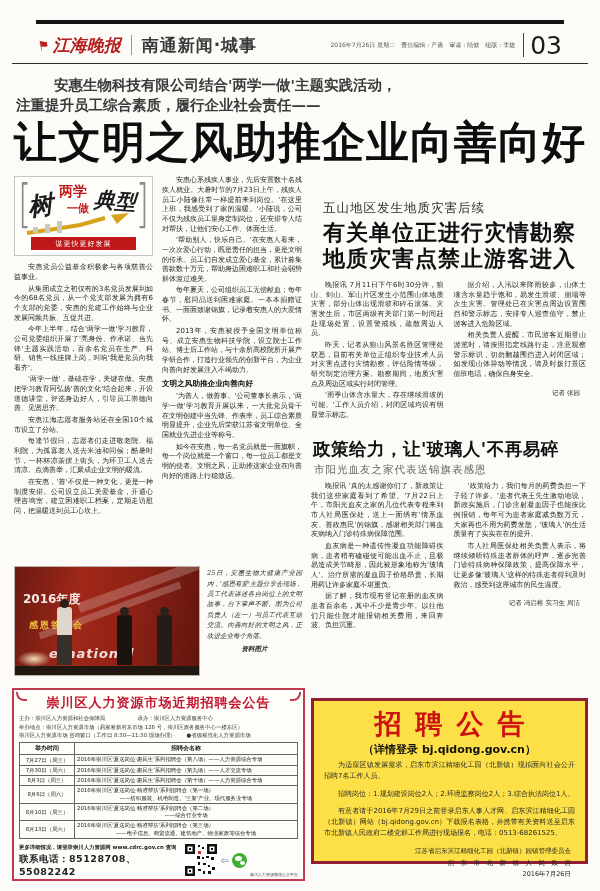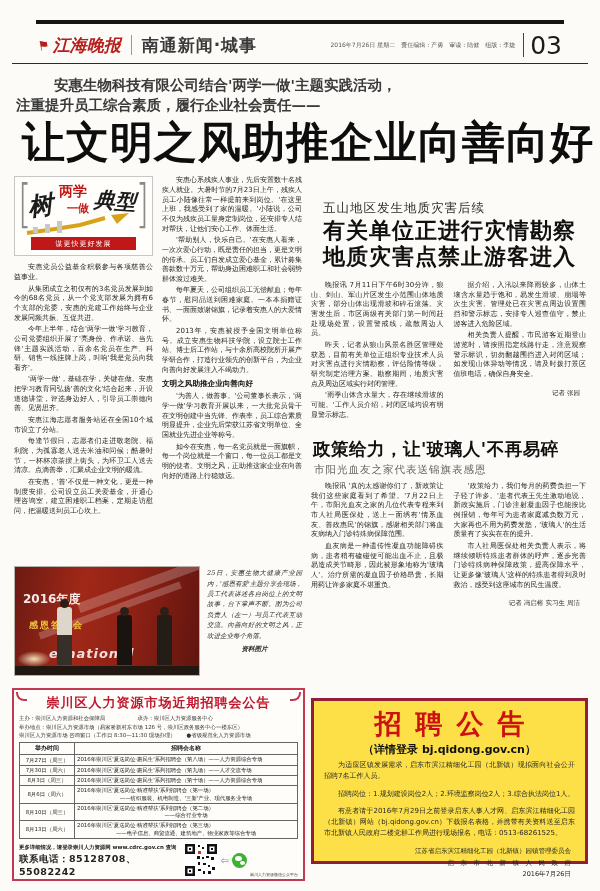--- a/index.html
+++ b/index.html
@@ -13,21 +13,21 @@
   .mast-div{width:1px;height:20px;background:#999;margin:0 10px;}
   .section{font-size:17px;font-weight:bold;color:#3a3a3a;letter-spacing:1px;white-space:nowrap;}
   .spacer{flex:1;}
   .dateline{font-size:6px;color:#555;margin-right:8px;white-space:nowrap;}
   .pbar{width:1px;height:24px;background:#444;margin-right:6px;}
   .pagenum{font-size:25px;color:#1c1c1c;font-weight:500;line-height:1;}
   .hairline{border-top:1px solid #2c2c2c;margin:2px 12px 0;}
   
   .deck{margin:12px 16px 0;font-size:14.5px;color:#3a3a3a;line-height:1.35;font-weight:bold;}
   .deck .l1{padding-left:38px;}
-  .headline{margin:5px 22px 0;font-size:43px;font-weight:bold;color:#0d0d0d;letter-spacing:1px;white-space:nowrap;line-height:1.05;}
+  .headline{margin:5px 14px 0;font-size:43px;font-weight:bold;color:#0d0d0d;letter-spacing:1px;white-space:nowrap;line-height:1.05;}
   
   .main{display:flex;margin:11px 14px 0;gap:9px;}
   .lzone{width:288px;}
   .lcols{display:flex;gap:9px;height:384px;overflow:hidden;}
   .lcol1{width:139px;}
   .lcol2{width:140px;}
   .para{font-size:7px;line-height:1.38;text-align:justify;text-indent:14px;margin:0 0 2px;color:#262626;}
   .subhead2{font-size:7.6px;font-weight:bold;margin:4px 0 3px;color:#111;}
   
   .badge{height:78px;border:1px solid #c6c6c6;background:#fffefb;position:relative;margin-bottom:7px;overflow:hidden;}
@@ -56,21 +56,21 @@
   .fig2{left:102px;}
   .fig3{left:142px;background:#241c16;}
   .stage{position:absolute;left:0;right:0;bottom:0;height:9px;background:#221812;}
   .glare{position:absolute;left:2px;bottom:8px;width:34px;height:16px;background:radial-gradient(closest-side,rgba(255,240,200,.9),transparent);}
   .caption{flex:1;font-size:6.5px;font-style:italic;line-height:1.6;text-align:justify;color:#2e2e2e;
            font-family:"DejaVu Serif","Liberation Serif",serif;padding-top:2px;}
   .cap-credit{text-align:center;margin-top:3px;font-weight:bold;}
   
   .rzone{width:283px;}
   .kicker{font-size:12.5px;color:#2e2e2e;margin:24px 0 3px 12px;letter-spacing:1px;}
-  .rh1{font-size:22px;font-weight:bold;font-family:Liberation Mono, monospace;line-height:1.18;margin-left:12px;color:#101010;letter-spacing:1px;}
+  .rh1{font-size:22px;font-weight:bold;font-family:Liberation Serif, serif;line-height:1.18;margin-left:12px;color:#101010;letter-spacing:1px;}
   .rbody{display:flex;gap:10px;margin-top:9px;height:140px;overflow:hidden;}
   .rcol{flex:1;}
   .credit{text-align:right;font-size:6.5px;color:#2e2e2e;margin-top:9px;padding-right:6px;}
   .bh1{font-size:17.5px;font-weight:bold;margin:16px 0 2px 2px;color:#101010;letter-spacing:.5px;}
   .bsub{font-size:10.5px;color:#666;margin:0 0 5px 3px;letter-spacing:1px;}
   .bbody{display:flex;gap:10px;height:162px;overflow:hidden;}
   
   .bottom{display:flex;gap:6px;margin:12px 12px 0;align-items:flex-start;}
   .jobbox{width:279px;border:2px solid #c13a52;background:#fffdfa;padding:4px 5px 5px;height:180px;position:relative;}
   .curl{position:absolute;width:9px;height:7px;border:2px solid #c13a52;border-top:none;top:2px;}
@@ -219,20 +219,21 @@
         </div>
       </div>
 
       <div>
         <div class="bh1">政策给力，让'玻璃人'不再易碎</div>
         <div class="bsub">市阳光血友之家代表送锦旗表感恩</div>
         <div class="bbody">
           <div class="rcol">
               <p class="para">晚报讯 '真的太感谢你们了，新政策让我们这些家庭看到了希望。'7月22日上午，市阳光血友之家的几位代表专程来到市人社局医保处，送上一面绣有'情系血友、善政惠民'的锦旗，感谢相关部门将血友病纳入门诊特殊病保障范围。</p>
               <p class="para">血友病是一种遗传性凝血功能障碍疾病，患者稍有磕碰便可能出血不止，且极易造成关节畸形，因此被形象地称为'玻璃人'。治疗所需的凝血因子价格昂贵，长期用药让许多家庭不堪重负。</p>
+              <p class="para">据了解，我市现有登记在册的血友病患者百余名，其中不少是青少年。以往他们只能住院才能报销相关费用，来回奔波、负担沉重。</p>
             </div>
           <div class="rcol">
             <div>
                 <p class="para">'政策给力，我们每月的药费负担一下子轻了许多。'患者代表王先生激动地说，新政实施后，门诊注射凝血因子也能按比例报销，每年可为患者家庭减负数万元，大家再也不用为药费发愁，'玻璃人'的生活质量有了实实在在的提升。</p>
                 <p class="para">市人社局医保处相关负责人表示，将继续倾听特殊患者群体的呼声，逐步完善门诊特殊病种保障政策，提高保障水平，让更多像'玻璃人'这样的特殊患者得到及时救治，感受到这座城市的民生温度。</p>
               </div>
             <div class="credit">记者 冯启榕 实习生 周洁</div>
           </div>
         </div>
       </div>

